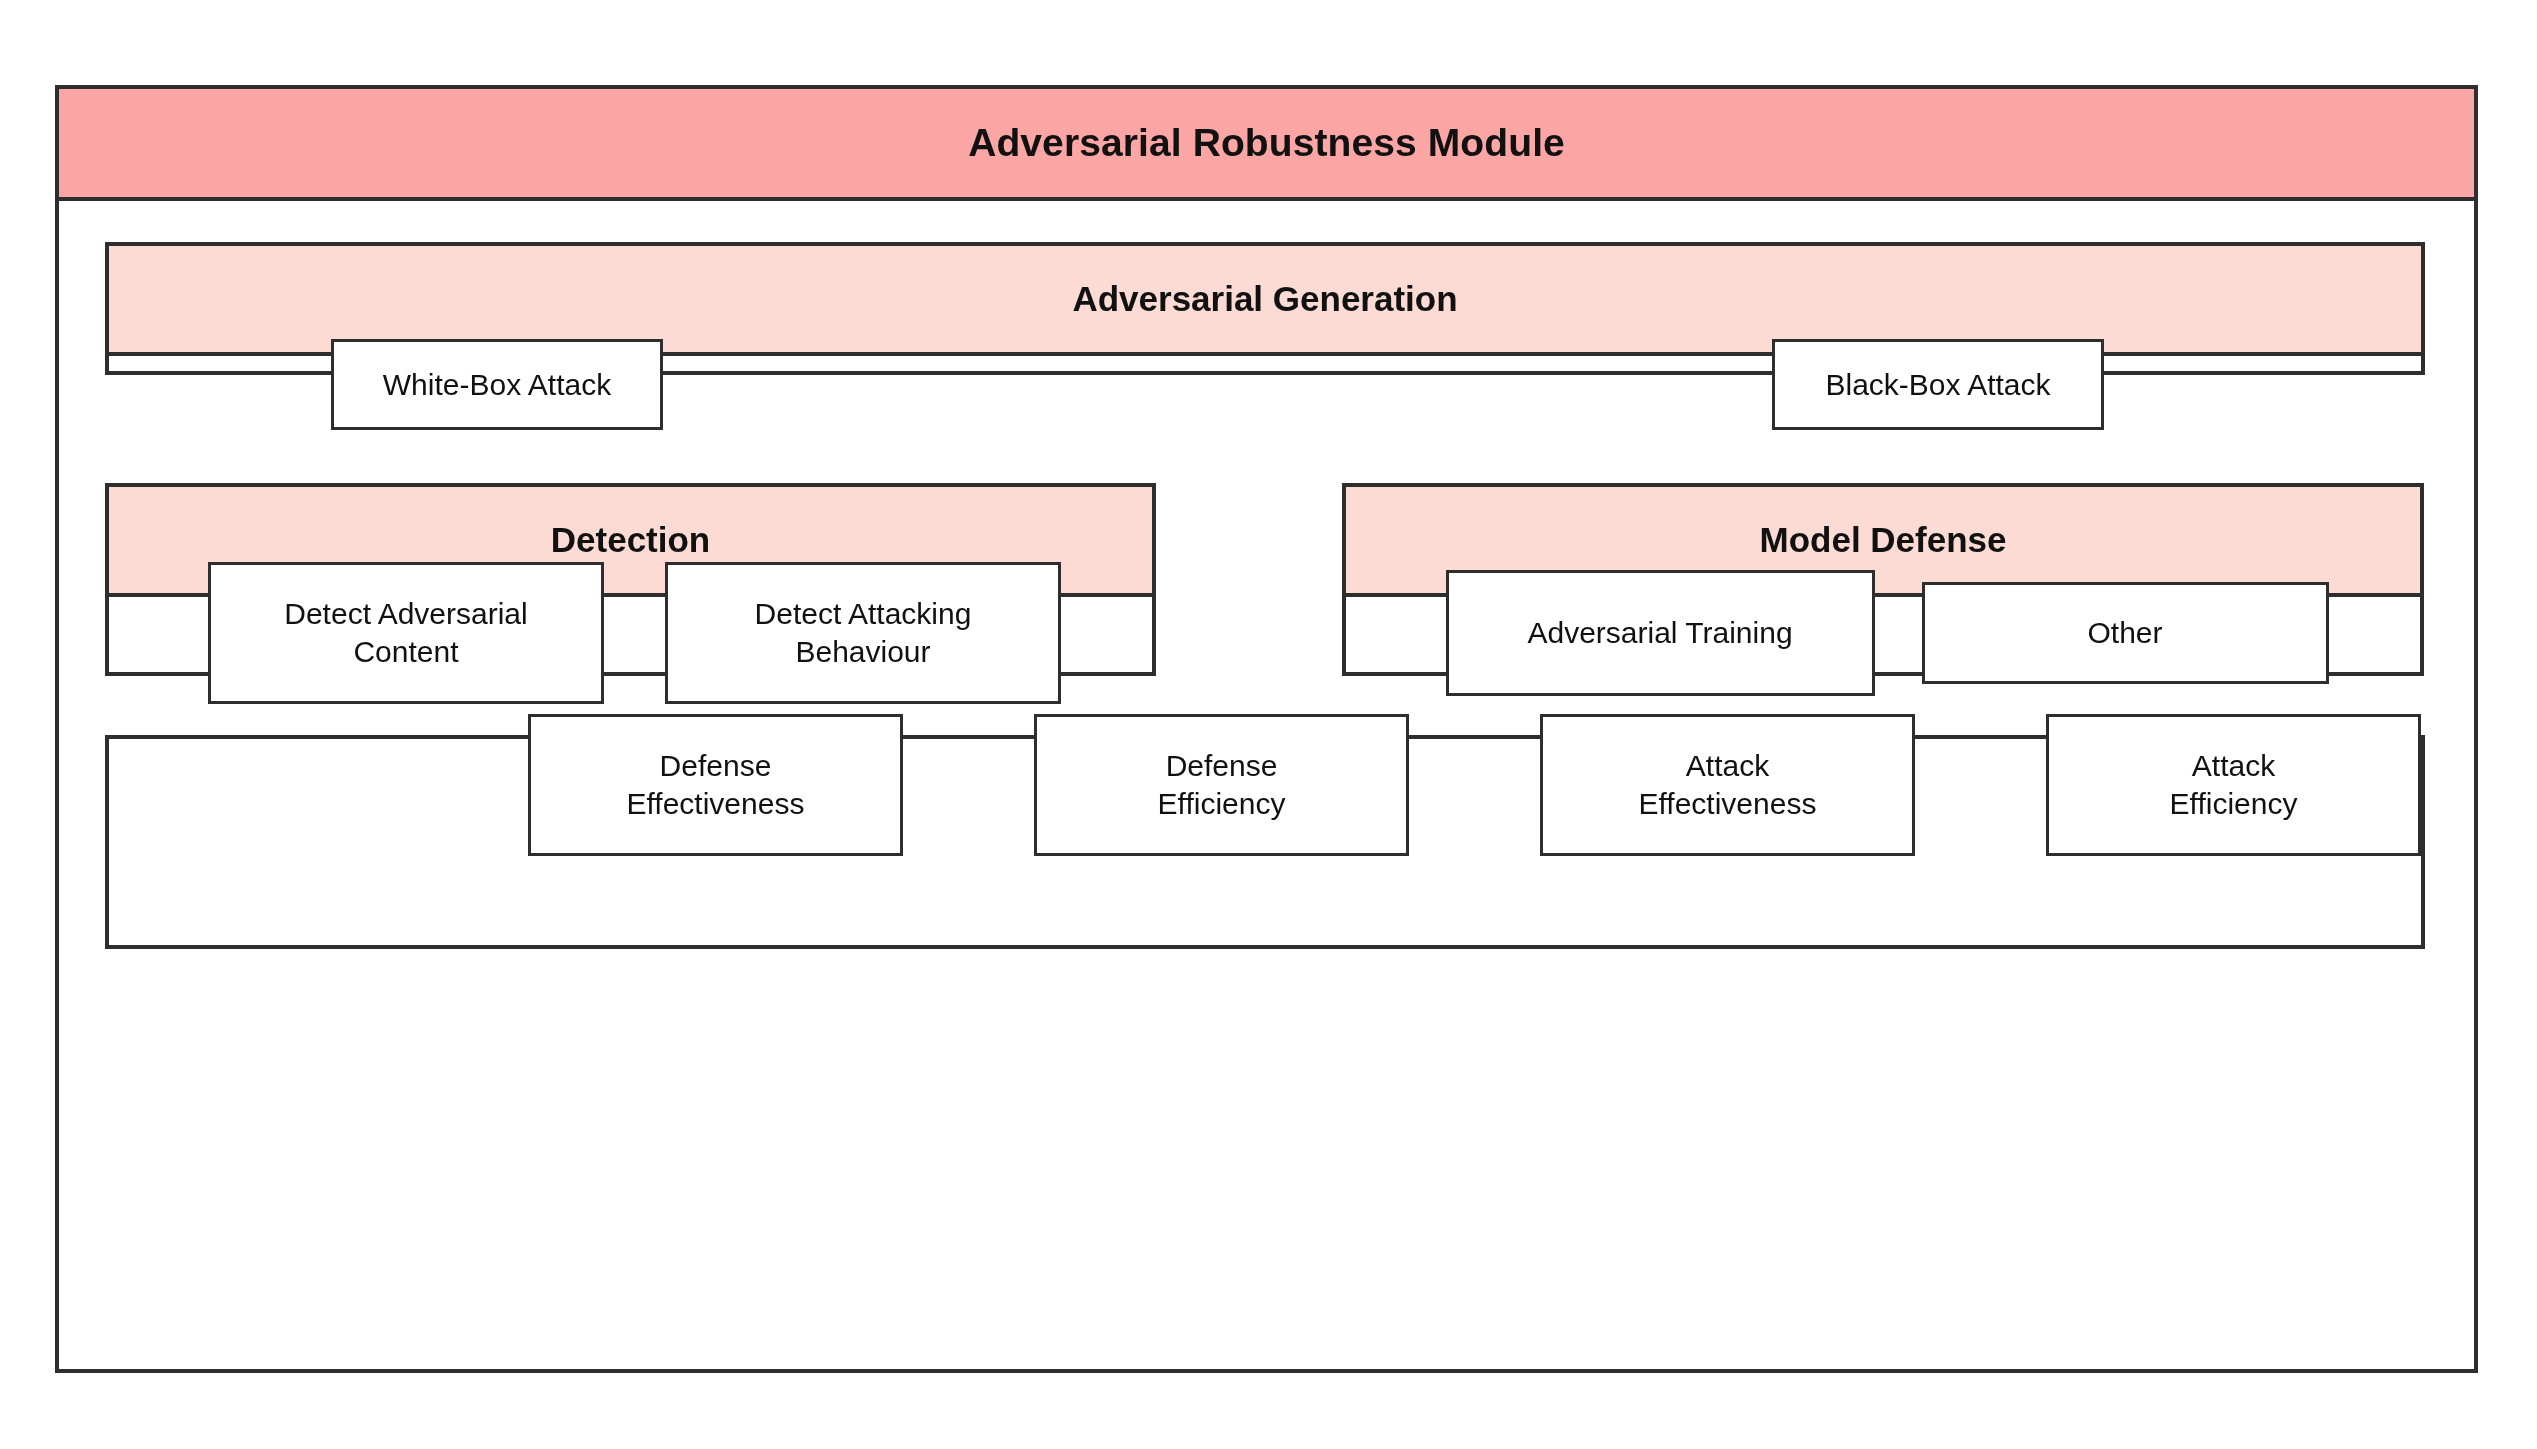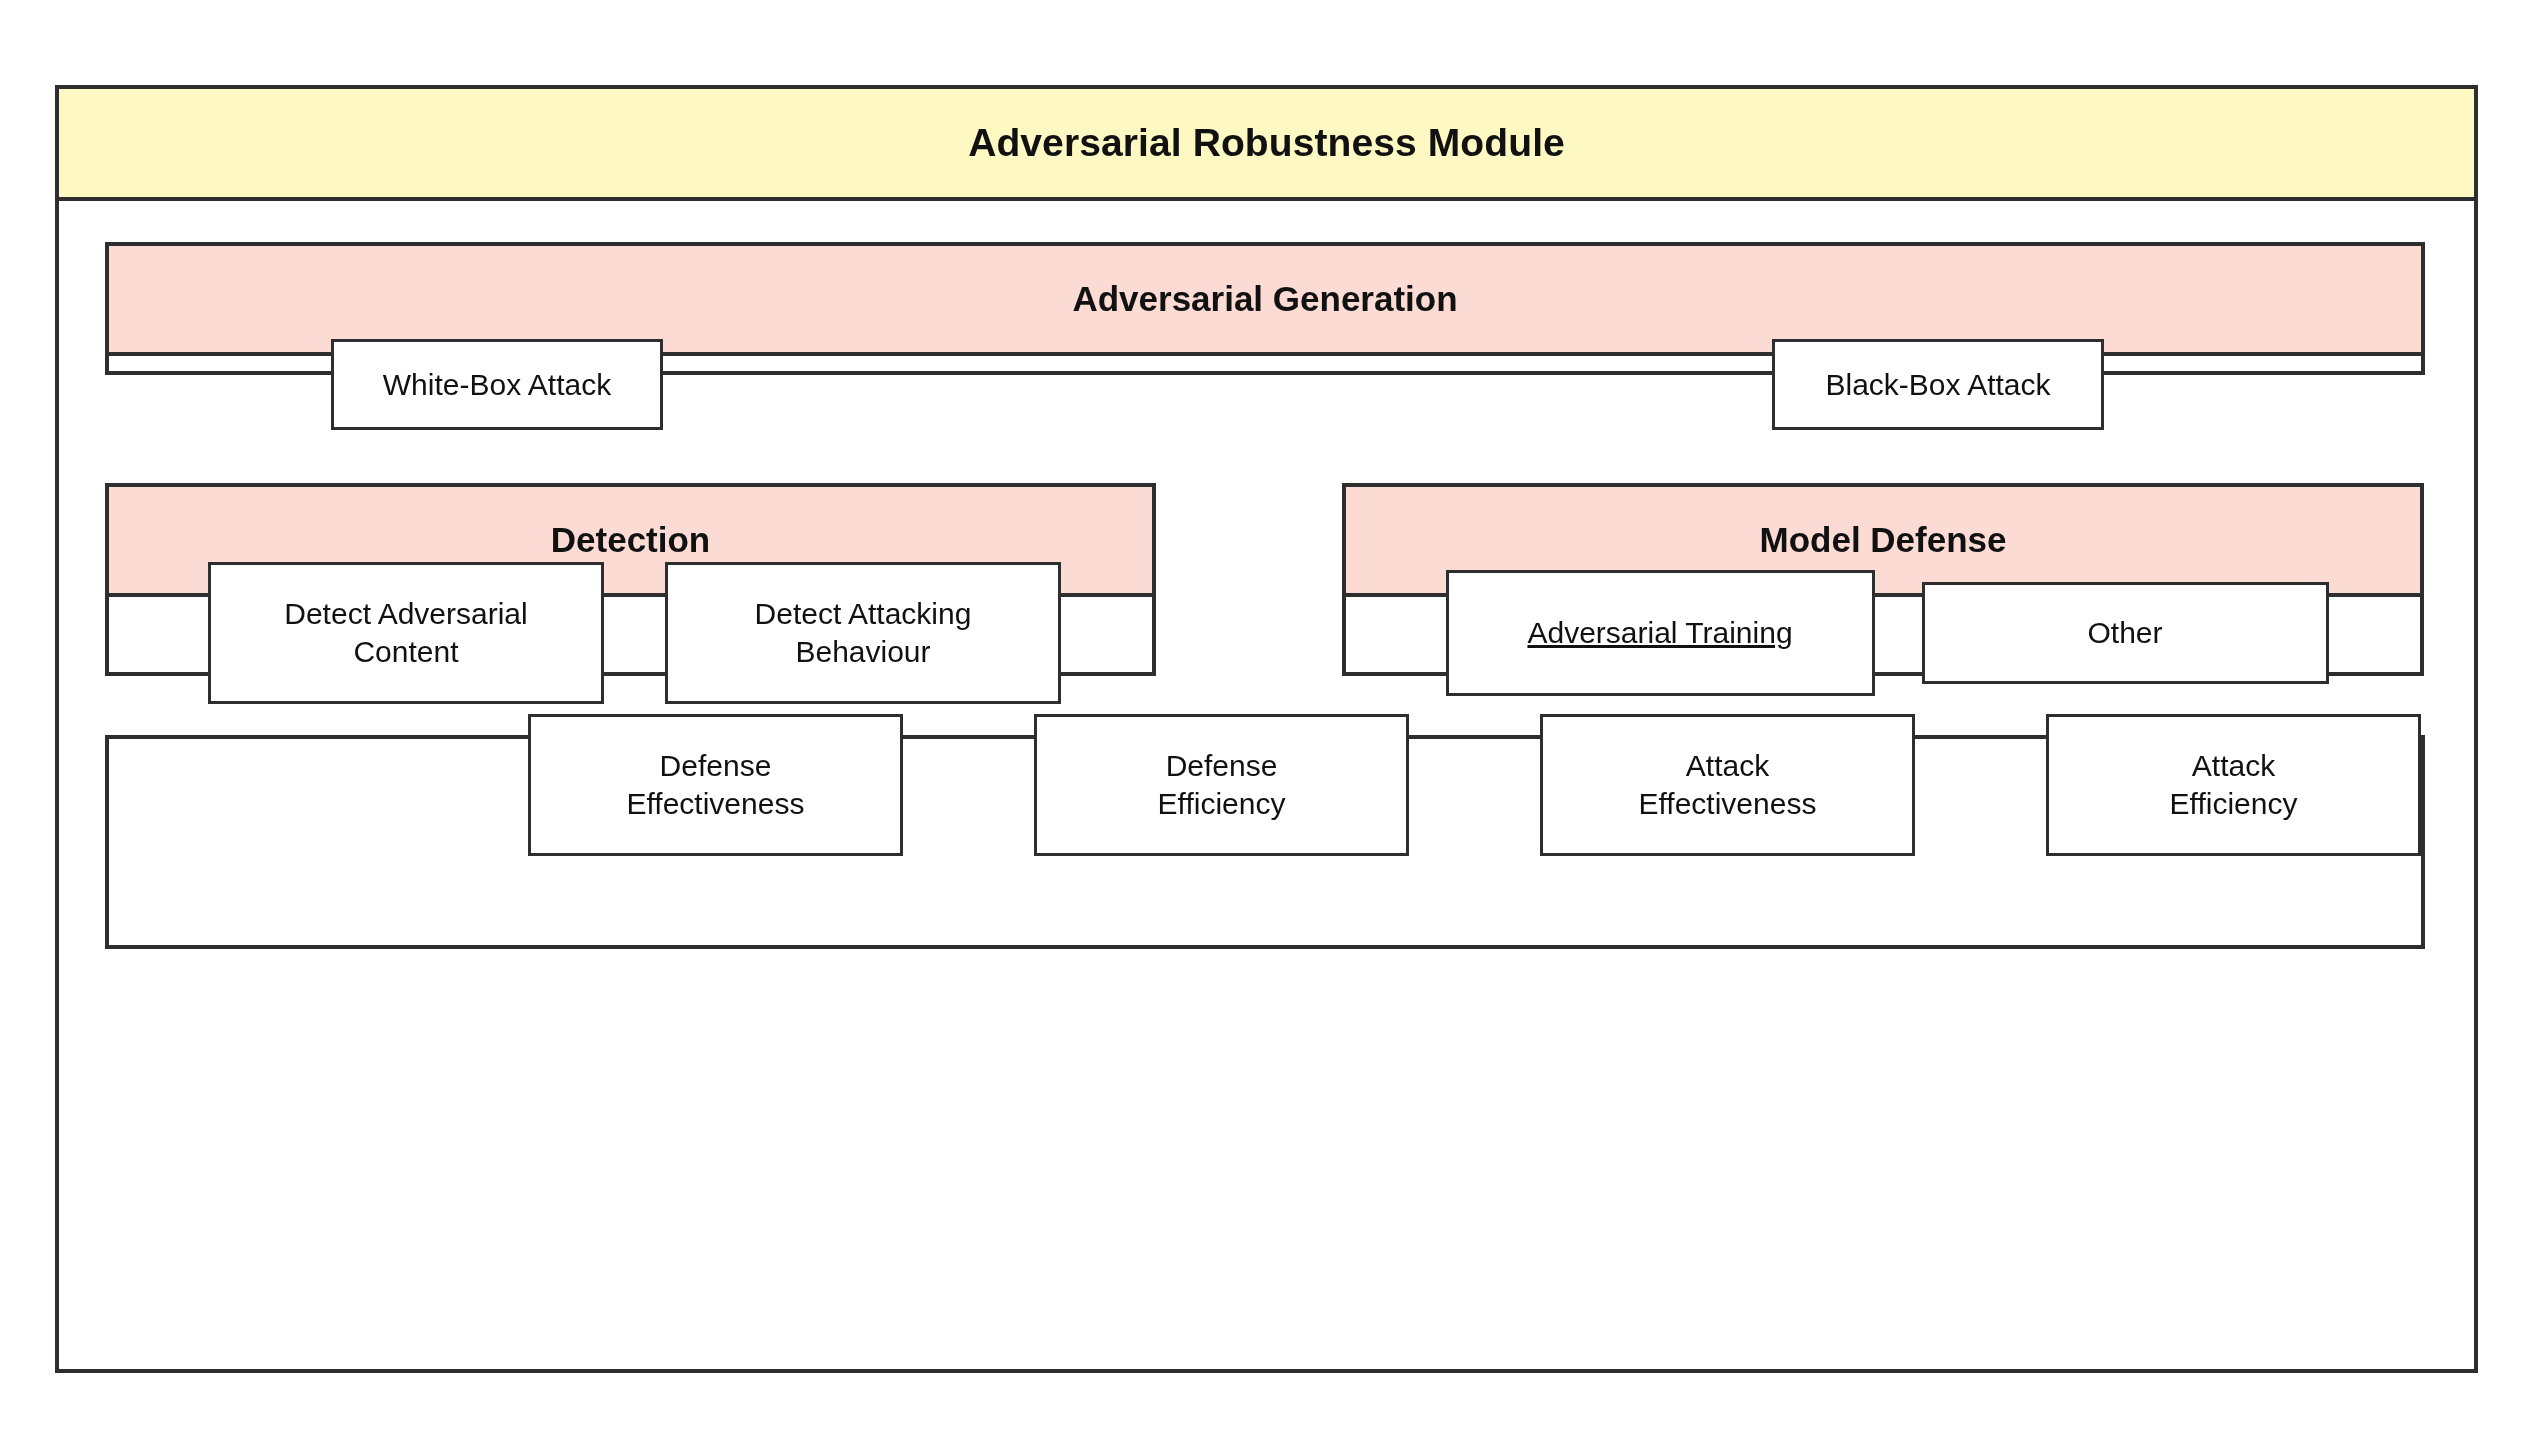--- a/index.html
+++ b/index.html
@@ -15,21 +15,21 @@
     width:2423px;height:1288px;
     border:4.8px solid #2e2e2e;
     background:#ffffff;
     box-sizing:border-box;
   }
 
   
   #module-title-bar{
     position:absolute;left:0;top:0;
     width:100%;height:112px;
-    background:#fef9c3;
+    background:#fca5a5;
     border-bottom:4.8px solid #2e2e2e;
     box-sizing:border-box;
     display:flex;align-items:center;justify-content:center;
   }
   #module-title-bar .title-text{
     font-size:39px;font-weight:bold;color:#111111;letter-spacing:0.1px;
   }
 
   
   .panel{
@@ -84,21 +84,21 @@
   
   .gen-row{
     position:absolute;left:0;top:0;width:100%;height:100%;
   }
   #node-white-box{ position:absolute; left:214px; top:-16.6px; width:332px; height:91px; }
   #node-black-box{ position:absolute; left:1655px; top:-16.6px; width:332px; height:91px; }
 
   
   .det-node{ width:396px; height:142px; margin-top:-3.2px; }
   
-  #node-adv-training{ width:429px; height:126px; margin-top:-3.2px;text-decoration:underline; }
+  #node-adv-training{ width:429px; height:126px; margin-top:-3.2px; }
   #node-other{ width:407px; height:102px; margin-top:-3.2px; }
   
   .eval-node{ width:375px; height:142px; margin-top:-3.2px; }
 
   
   #arrow-layer{
     position:absolute;left:0;top:0;width:2538px;height:1449px;
     pointer-events:none;
   }
 </style>

